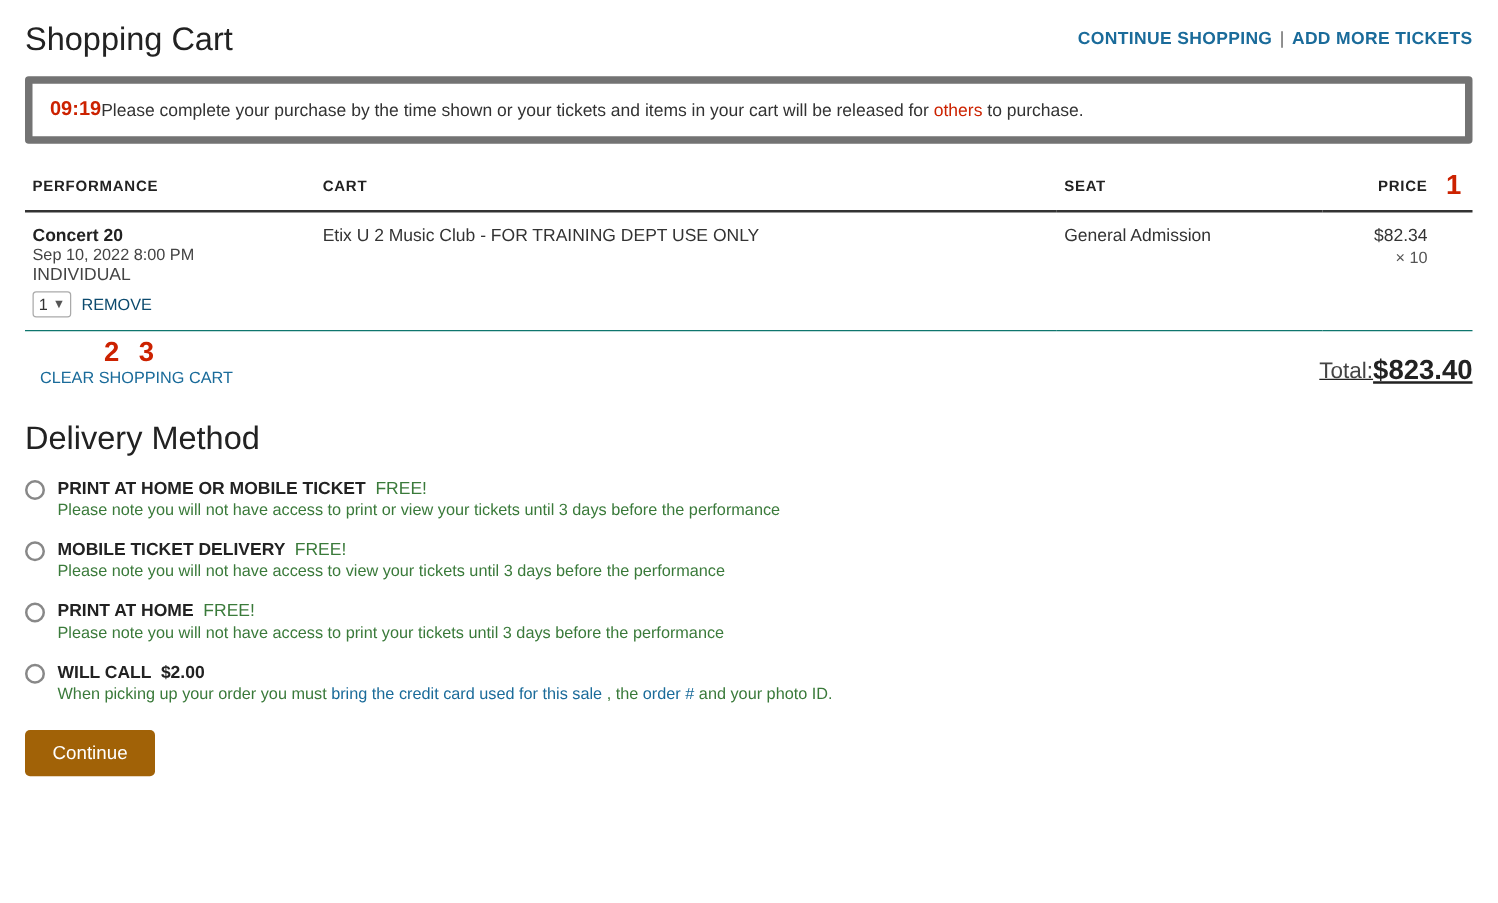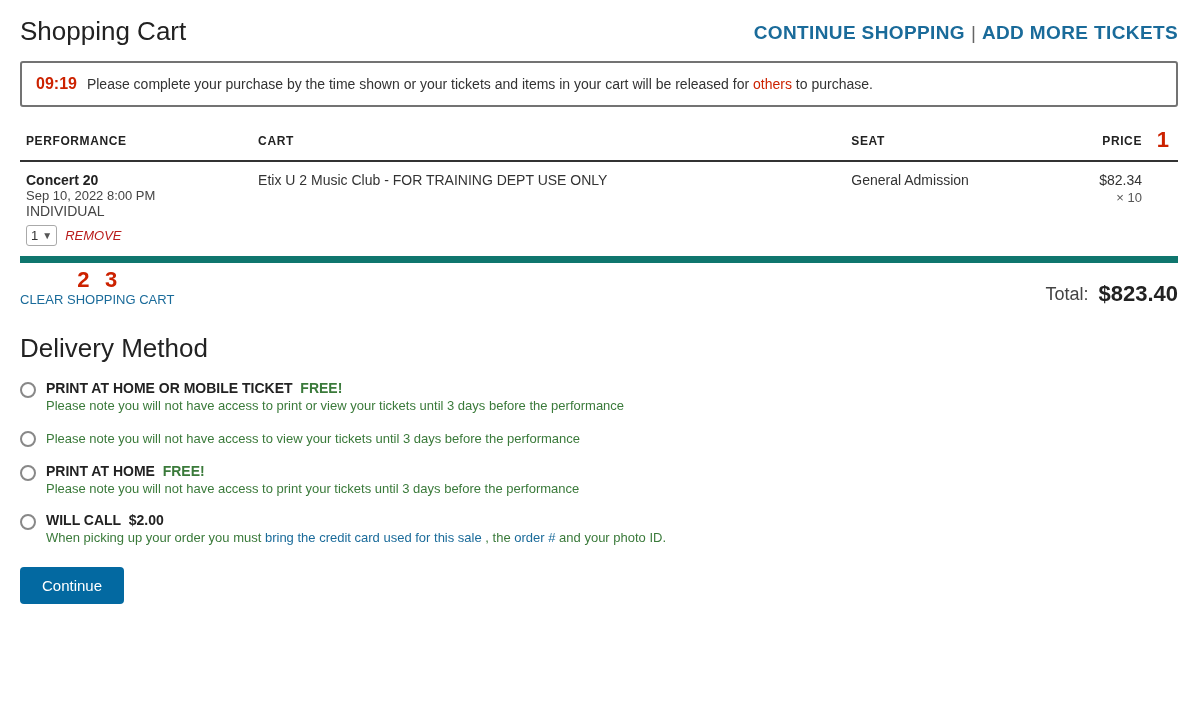--- a/index.html
+++ b/index.html
@@ -19,48 +19,48 @@
       justify-content: space-between;
       align-items: flex-start;
       margin-bottom: 14px;
     }
     .page-title {
       font-size: 26px;
       font-weight: normal;
       color: #222;
     }
     .header-links {
-      font-size: 19px;
+      font-size: 14px;
       color: #1a6b9a;
       display: flex;
       align-items: flex-start;
       gap: 6px;
       padding-top: 6px;
     }
     .header-links a {
       color: #1a6b9a;
       text-decoration: none;
       font-weight: bold;
       letter-spacing: 0.02em;
     }
     .header-links .divider {
       color: #666;
     }
 
     
     .timer-banner {
-      border: 2px solid #737373;
+      border: 6px solid #737373;
       border-radius: 3px;
       padding: 12px 14px;
       margin-bottom: 14px;
       font-size: 14px;
       color: #333;
       display: flex;
       align-items: center;
-      gap: 10px;
+      gap: 0;
     }
     .timer-time {
       color: #cc2200;
       font-weight: bold;
       font-size: 16px;
       min-width: 38px;
     }
     .timer-text {
       color: #333;
     }
@@ -90,21 +90,21 @@
     }
     .cart-table thead th.num-col {
       text-align: right;
       color: #cc2200;
       font-size: 18px;
       font-weight: bold;
       padding-right: 8px;
       vertical-align: middle;
     }
     .cart-table tbody tr {
-      border-bottom: 7px solid #0f766e;
+      border-bottom: 1px solid #0f766e;
     }
     .cart-table tbody td {
       padding: 10px 6px;
       vertical-align: top;
     }
     .cart-table tbody td.price-col {
       text-align: right;
       white-space: nowrap;
     }
 
@@ -138,25 +138,24 @@
       gap: 4px;
       background: #fff;
       cursor: pointer;
       color: #333;
     }
     .qty-select .arrow {
       font-size: 10px;
       color: #555;
     }
     .remove-link {
-      color: #b91c1c;
+      color: #0c4a6e;
       text-decoration: none;
       font-size: 13px;
       cursor: pointer;
-      font-style: italic;
     }
 
     .price-main {
       font-size: 14px;
       color: #333;
     }
     .price-mult {
       font-size: 13px;
       color: #555;
       margin-top: 2px;
@@ -177,27 +176,28 @@
       align-items: flex-end;
       margin-bottom: 20px;
       padding: 6px 0;
       text-align: center;
     }
     .clear-cart-link {
       color: #1a6b9a;
       text-decoration: none;
       font-size: 13px;
       cursor: pointer;
+      margin-left: 12px;
     }
     .total-area {
       font-size: 18px;
       color: #222;
       display: flex;
       align-items: center;
-      gap: 10px;
+      text-decoration: underline;
     }
     .total-label {
       font-size: 18px;
       color: #444;
     }
     .total-amount {
       font-size: 22px;
       font-weight: bold;
       color: #222;
     }
@@ -240,37 +240,37 @@
     .delivery-content {
       flex: 1;
     }
     .delivery-label {
       font-size: 14px;
       font-weight: bold;
       color: #222;
     }
     .delivery-free {
       color: #3a7a3a;
-      font-weight: bold;
+      font-weight: normal;
     }
     .delivery-price {
       color: #222;
     }
     .delivery-note {
       font-size: 13px;
       color: #3a7a3a;
       margin-top: 2px;
     }
     .delivery-note .link-text {
       color: #1a6b9a;
     }
 
     
     .continue-btn {
-      background: #0369a1;
+      background: #a16207;
       color: #fff;
       border: none;
       border-radius: 4px;
       padding: 10px 22px;
       font-size: 15px;
       cursor: pointer;
       margin-top: 6px;
     }
 
     .col-num {
@@ -364,20 +364,24 @@
         &nbsp;<span class="delivery-free">FREE!</span>
       </div>
       <div class="delivery-note">Please note you will not have access to print or view your tickets until 3 days before the performance</div>
     </div>
   </div>
 
   
   <div class="delivery-option">
     <div class="radio-btn"></div>
     <div class="delivery-content">
+      <div class="delivery-label">
+        <span>MOBILE TICKET DELIVERY</span>
+        &nbsp;<span class="delivery-free">FREE!</span>
+      </div>
       <div class="delivery-note">Please note you will not have access to view your tickets until 3 days before the performance</div>
     </div>
   </div>
 
   
   <div class="delivery-option">
     <div class="radio-btn"></div>
     <div class="delivery-content">
       <div class="delivery-label">
         <span>PRINT AT HOME</span>

